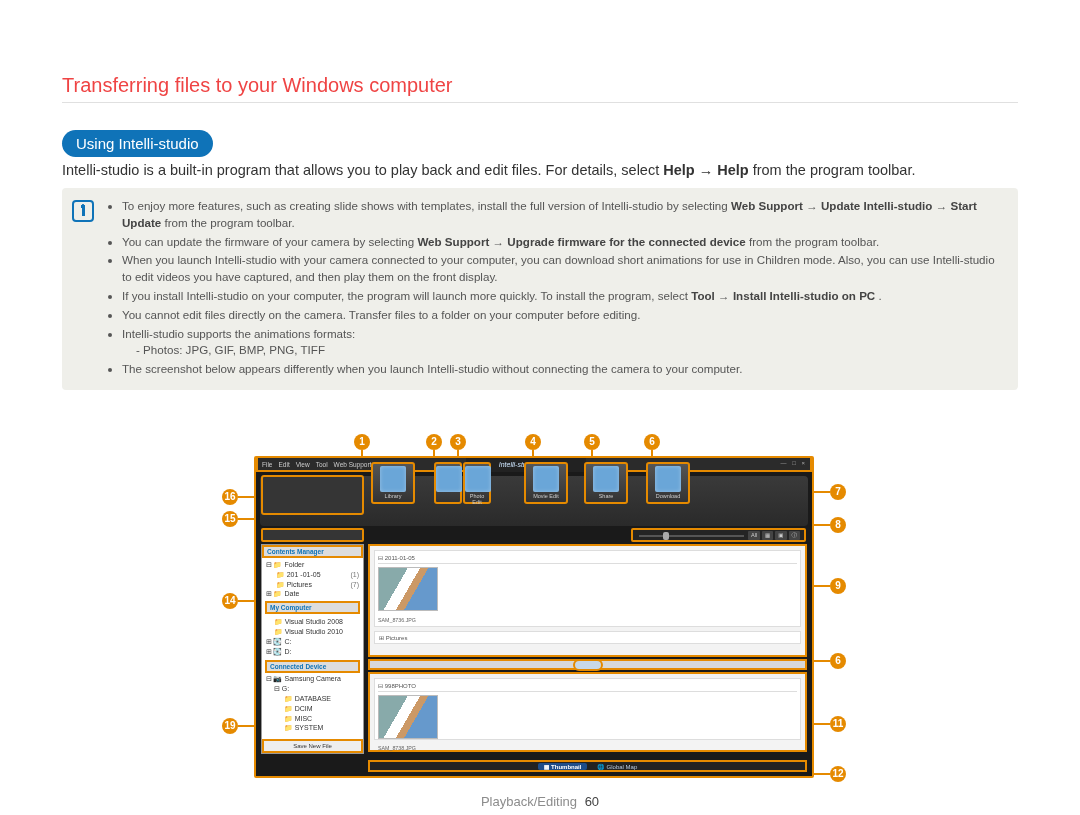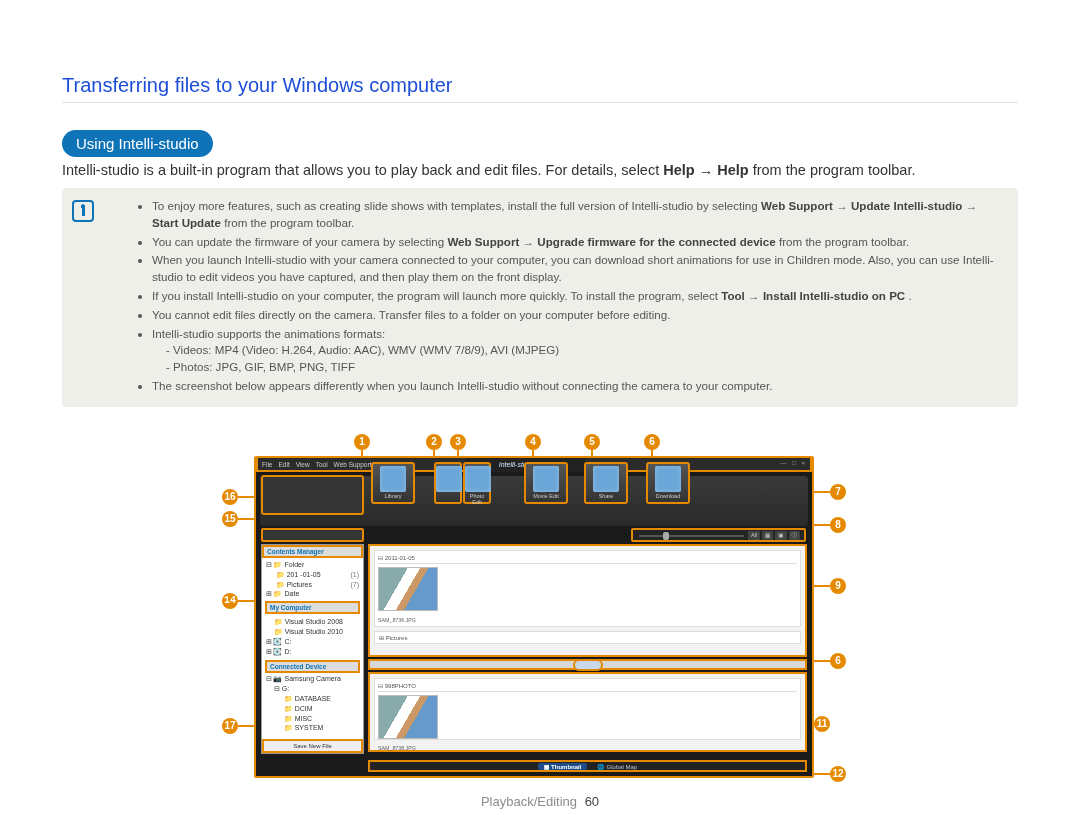--- a/index.html
+++ b/index.html
@@ -10,21 +10,21 @@
     background: #fff;
     color: #333;
     position: relative;
   }
   .page-title {
     position: absolute;
     top: 74px;
     left: 62px;
     font-size: 20px;
     font-weight: 300;
-    color: #1d4ed8;
+    color: #ef4444;
   }
   .page-title::after {
     content: "";
     position: absolute;
     left: 0;
     bottom: -6px;
     width: 956px;
     height: 1px;
     background: #e0e0e0;
   }
@@ -69,21 +69,20 @@
     background:
       radial-gradient(circle at 50% 25%, #0f73b8 2px, transparent 2.5px),
       linear-gradient(#0f73b8,#0f73b8) no-repeat 50% 60%/3px 8px;
   }
   .info-box ul { list-style: disc; padding-left: 14px; }
   .info-box li {
     font-size: 11.6px;
     color: #555;
     line-height: 1.45;
     margin-bottom: 2px;
-    margin-left: 30px;
   }
   .info-box b { font-weight: bold; color: #444; }
   .info-box .sub { padding-left: 14px; font-size: 11.6px; color:#555; line-height:1.45; }
   .ss-wrap {
     position: absolute;
     top: 446px;
     left: 254px;
     width: 560px;
     height: 332px;
   }
@@ -196,24 +195,24 @@
   .c1  { top:-12px; left:100px; } .c1::before { width:2px; height:25px; top:16px; left:7px; position:absolute; content:""; background:#e58a00;}
   .c2  { top:-12px; left:172px; } .c2::before { width:2px; height:25px; top:16px; left:7px; position:absolute; content:""; background:#e58a00;}
   .c3  { top:-12px; left:196px; } .c3::before { width:2px; height:25px; top:16px; left:7px; position:absolute; content:""; background:#e58a00;}
   .c4  { top:-12px; left:271px; } .c4::before { width:2px; height:25px; top:16px; left:7px; position:absolute; content:""; background:#e58a00;}
   .c5  { top:-12px; left:330px; } .c5::before { width:2px; height:25px; top:16px; left:7px; position:absolute; content:""; background:#e58a00;}
   .c6  { top:-12px; left:390px; } .c6::before { width:2px; height:25px; top:16px; left:7px; position:absolute; content:""; background:#e58a00;}
   .c7  { top:38px;  left:576px; } .c7::before { width:20px; height:2px; top:7px; right:16px; position:absolute; content:""; background:#e58a00;}
   .c8  { top:71px;  left:576px; } .c8::before { width:20px; height:2px; top:7px; right:16px; position:absolute; content:""; background:#e58a00;}
   .c9  { top:132px; left:576px; } .c9::before { width:20px; height:2px; top:7px; right:16px; position:absolute; content:""; background:#e58a00;}
   .c10 { top:207px; left:576px; } .c10::before{ width:20px; height:2px; top:7px; right:16px; position:absolute; content:""; background:#e58a00;}
-  .c11 { top:270px; left:560px; } .c11::before{ width:20px; height:2px; top:7px; right:16px; position:absolute; content:""; background:#e58a00;}
+  .c11 { top:270px; left:576px; } .c11::before{ width:20px; height:2px; top:7px; right:16px; position:absolute; content:""; background:#e58a00;}
   .c12 { top:320px; left:576px; } .c12::before{ width:20px; height:2px; top:7px; right:16px; position:absolute; content:""; background:#e58a00;}
   .c13 { top:272px; left:-32px; } .c13::before{ width:20px; height:2px; top:7px; left:16px; position:absolute; content:""; background:#e58a00;}
-  .c14 { top:147px; left:-32px;font-family:Liberation Mono, monospace; } .c14::before{ width:20px; height:2px; top:7px; left:16px; position:absolute; content:""; background:#e58a00;}
+  .c14 { top:147px; left:-32px; } .c14::before{ width:20px; height:2px; top:7px; left:16px; position:absolute; content:""; background:#e58a00;}
   .c15 { top:65px;  left:-32px; } .c15::before{ width:20px; height:2px; top:7px; left:16px; position:absolute; content:""; background:#e58a00;}
   .c16 { top:43px;  left:-32px; } .c16::before{ width:20px; height:2px; top:7px; left:16px; position:absolute; content:""; background:#e58a00;}
   .page-footer {
     position: absolute;
     bottom: 6px;
     left: 0; right: 0;
     text-align: center;
     font-size: 13px;
     color: #8c8c8c;
   }
@@ -257,42 +256,41 @@
     <li>
       <span>If you install Intelli-studio on your computer, the program will launch more quickly. To install the program, select </span>
       <b>Tool</b>
       <span> → </span>
       <b>Install Intelli-studio on PC</b>
       <span>.</span>
     </li>
     <li>You cannot edit files directly on the camera. Transfer files to a folder on your computer before editing.</li>
     <li>
       <span>Intelli-studio supports the animations formats:</span>
-      <div class="sub">- Videos: MP4 (Video: H.264, Audio: AAC), WMV (WMV 7/8/9), AVI (MJPEG)</div>
       <div class="sub">- Photos: JPG, GIF, BMP, PNG, TIFF</div>
     </li>
     <li>The screenshot below appears differently when you launch Intelli-studio without connecting the camera to your computer.</li>
   </ul>
 </div>
 
 <div class="ss-wrap">
 
   <div class="callout c1">1</div>
   <div class="callout c2">2</div>
   <div class="callout c3">3</div>
   <div class="callout c4">4</div>
   <div class="callout c5">5</div>
   <div class="callout c6">6</div>
   <div class="callout c7">7</div>
   <div class="callout c8">8</div>
   <div class="callout c9">9</div>
   <div class="callout c10">6</div>
   <div class="callout c11">11</div>
   <div class="callout c12">12</div>
-  <div class="callout c13">17</div>
+  <div class="callout c13">19</div>
   <div class="callout c14">14</div>
   <div class="callout c15">15</div>
   <div class="callout c16">16</div>
 
   <div class="ss-app">
     <div class="ss-menubar">
       <span>File</span>
       <span>Edit</span>
       <span>View</span>
       <span>Tool</span>

